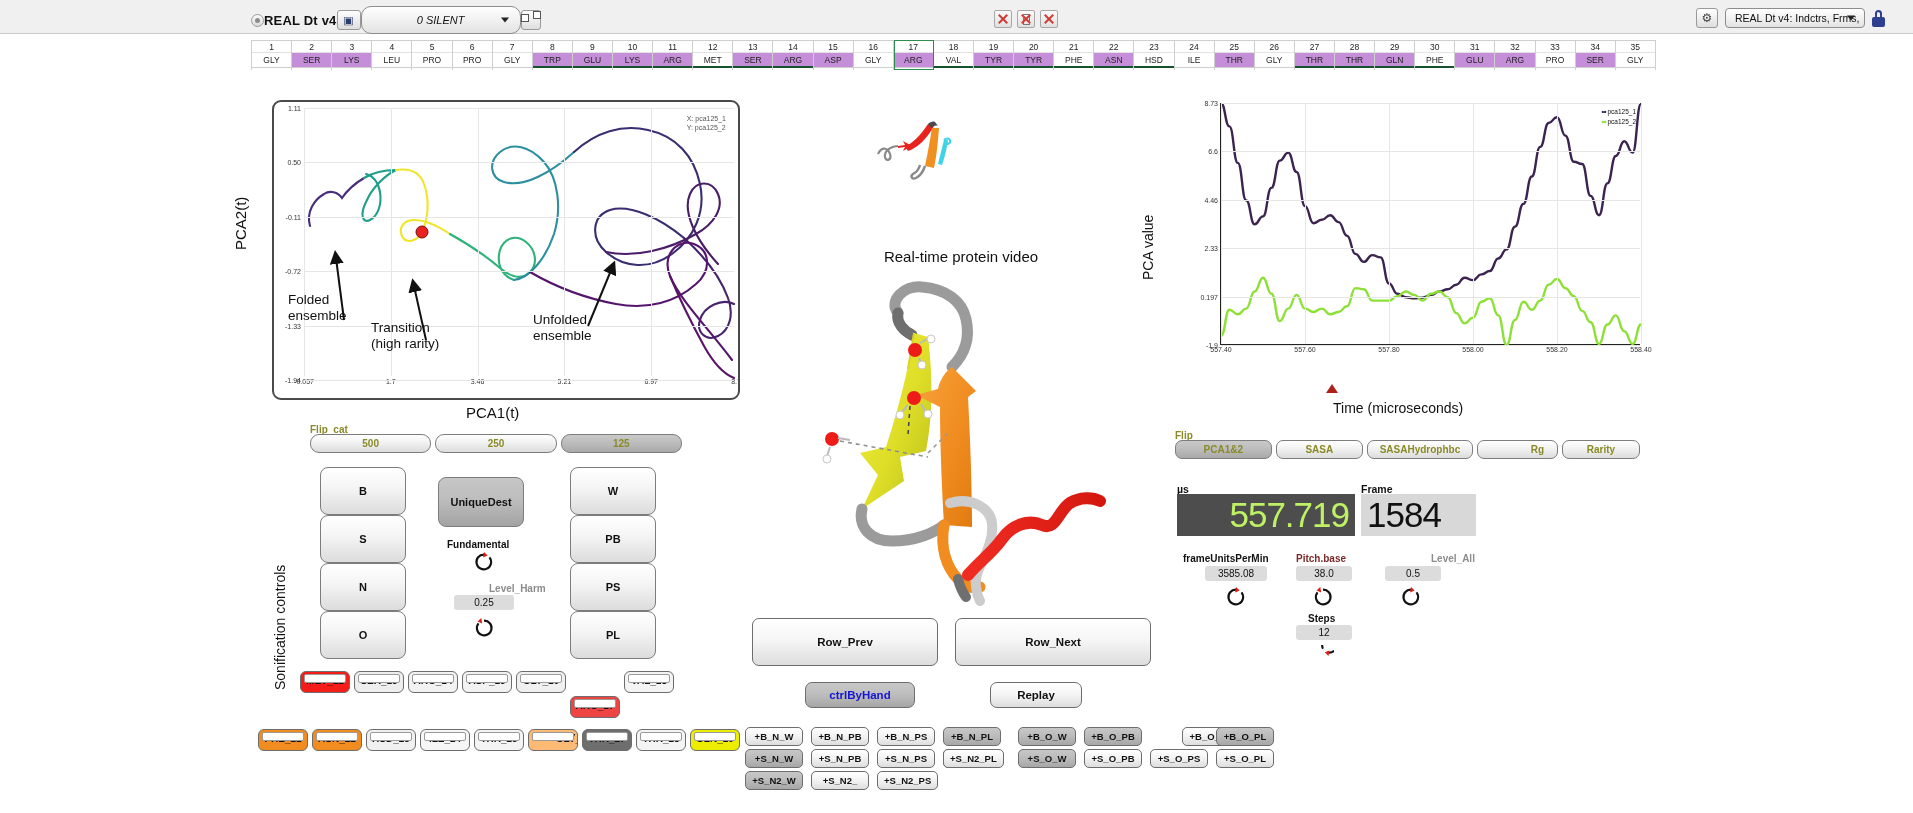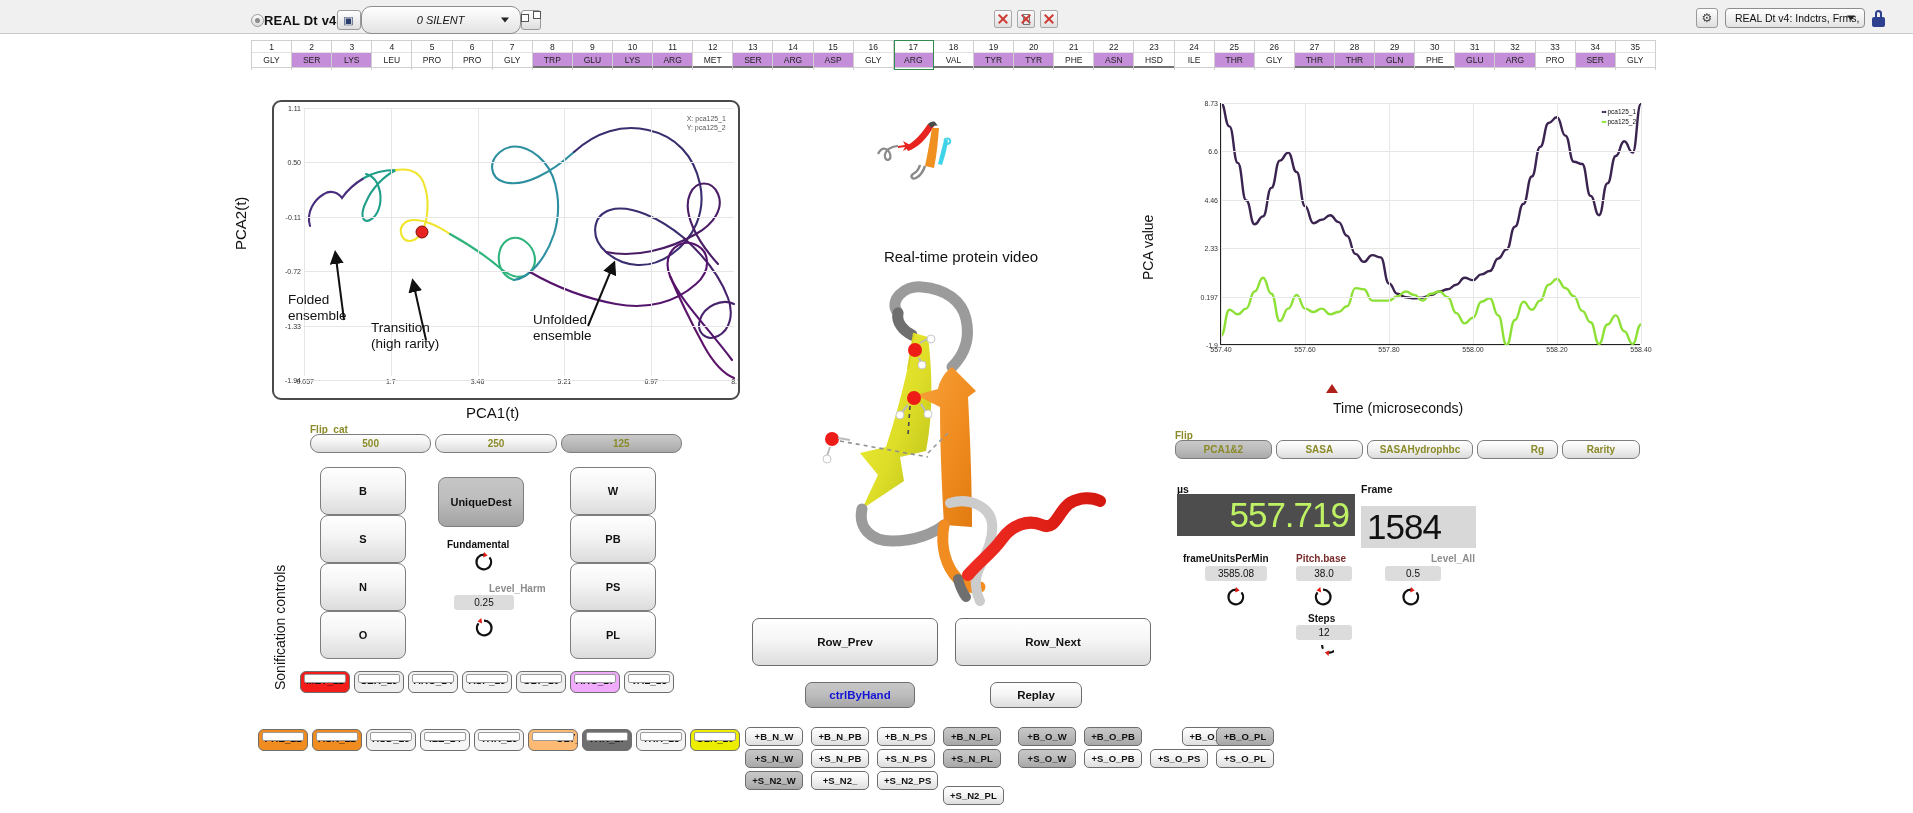--- a/index.html
+++ b/index.html
@@ -97,21 +97,21 @@
   .rescell:first-child{border-left:1px solid #cfcfcf;}
   .resnum{
     height:13px; line-height:13px; text-align:center; font-size:8.5px;
     background:#fff; border-top:1px solid #cfcfcf; border-bottom:1px solid #e2e2e2; color:#222;
   }
   .resname{
     height:15px; line-height:15px; text-align:center; font-size:8.5px;
     background:#fff; color:#222; border-bottom:1px solid #cfcfcf;
   }
   .rescell.hl .resname{ background:#c48ed8; }
-  .rescell.ul .resname{ border-bottom:2px solid #737373; }
+  .rescell.ul .resname{ border-bottom:2px solid #14532d; }
   .rescell.sel{ outline:1.5px solid #2f8b4f; outline-offset:-1px; }
   .rescell.sel .resnum{ background:#fff; }
 
   
   #pcaPanel{
     position:absolute; left:272px; top:100px; width:468px; height:300px;
     border:2px solid #4a4a4a; border-radius:9px; background:#fff; overflow:hidden;
   }
   #pcaPanel .plotarea{ position:absolute; left:30px; top:6px; right:4px; bottom:22px; }
   .vgrid,.hgrid{position:absolute;background:#e6e6e6;}
@@ -224,21 +224,21 @@
 
   
   #usLabel{ position:absolute; left:1177px; top:483px; font-size:10.5px; font-weight:bold;}
   #frameLabel{ position:absolute; left:1361px; top:483px; font-size:10.5px; font-weight:bold;}
   #usBox{
     position:absolute; left:1177px; top:494px; width:178px; height:42px;
     background:#4d4d4d; display:flex; align-items:center; justify-content:flex-end;
     padding-right:6px; color:#bef264; font-size:35px; font-weight:normal; letter-spacing:-1px;
   }
   #frameBox{
-    position:absolute; left:1361px; top:506px; width:115px; height:42px;
+    position:absolute; left:1361px; top:494px; width:115px; height:42px;
     background:#d8d8d8; display:flex; align-items:center; justify-content:flex-start;
     padding-left:6px; color:#111; font-size:35px; letter-spacing:-1px;
   }
 
   
   .minibtn{
     position:absolute; height:19px; padding:0 6px; min-width:58px;
     border:1px solid #6d6d6d; border-radius:5px;
     background:linear-gradient(#ffffff 0%,#f4f4f4 45%,#dedede 100%);
     display:flex;align-items:center;justify-content:center;
@@ -713,21 +713,21 @@
 <div class="bigbtn" style="left: 320px; top: 611px;">O</div>
 <div class="bigbtn" style="left: 570px; top: 467px;">W</div>
 <div class="bigbtn" style="left: 570px; top: 515px;">PB</div>
 <div class="bigbtn" style="left: 570px; top: 563px;">PS</div>
 <div class="bigbtn" style="left: 570px; top: 611px;">PL</div>
 <div class="resbtn" style="left: 300px; top: 671px; background: rgb(244, 29, 25); color: rgb(17, 17, 17);">MET_12</div>
 <div class="resbtn" style="left: 354px; top: 671px; background: rgb(238, 238, 238); color: rgb(17, 17, 17);">SER_13</div>
 <div class="resbtn" style="left: 408px; top: 671px; background: rgb(242, 242, 242); color: rgb(17, 17, 17);">ARG_14</div>
 <div class="resbtn" style="left: 462px; top: 671px; background: rgb(242, 242, 242); color: rgb(17, 17, 17);">ASP_15</div>
 <div class="resbtn" style="left: 516px; top: 671px; background: rgb(240, 240, 240); color: rgb(17, 17, 17);">GLY_16</div>
-<div class="resbtn" style="left: 570px; top: 671px; background: #f0abfc; color: rgb(17, 17, 17); text-align: right;">ARG_17</div>
+<div class="resbtn" style="left: 570px; top: 696px; background: #ef4444; color: rgb(17, 17, 17); text-align: right;">ARG_17</div>
 <div class="resbtn" style="left: 624px; top: 671px; background: rgb(244, 244, 244); color: rgb(17, 17, 17);">VAL_18</div>
 <div class="resbtn" style="left: 258px; top: 729px; background: rgb(240, 140, 32); color: rgb(17, 17, 17);">PHE_21</div>
 <div class="resbtn" style="left: 312px; top: 729px; background: rgb(240, 140, 32); color: rgb(17, 17, 17);">ASN_22</div>
 <div class="resbtn" style="left: 366px; top: 729px; background: rgb(240, 240, 240); color: rgb(17, 17, 17);">HSD_23</div>
 <div class="resbtn" style="left: 420px; top: 729px; background: rgb(246, 246, 246); color: rgb(17, 17, 17);">ILE_24</div>
 <div class="resbtn" style="left: 474px; top: 729px; background: rgb(244, 244, 244); color: rgb(17, 17, 17);">THR_25</div>
 <div class="resbtn" style="left: 528px; top: 729px; background: #fdba74; color: rgb(17, 17, 17); padding-left: 42px;">GLY_26</div>
 <div class="resbtn" style="left: 582px; top: 729px; background: rgb(110, 110, 110); color: rgb(17, 17, 17);">THR_27</div>
 <div class="resbtn" style="left: 636px; top: 729px; background: rgb(244, 244, 244); color: rgb(17, 17, 17);">THR_28</div>
 <div class="resbtn" style="left: 690px; top: 729px; background: rgb(237, 237, 0); color: rgb(17, 17, 17);">GLN_29</div>
@@ -735,21 +735,21 @@
 <div class="minibtn" style="left: 811px; top: 727px;">+B_N_PB</div>
 <div class="minibtn" style="left: 877px; top: 727px;">+B_N_PS</div>
 <div class="minibtn dark" style="left: 943px; top: 727px;">+B_N_PL</div>
 <div class="minibtn dark" style="left: 745px; top: 749px;">+S_N_W</div>
 <div class="minibtn" style="left: 811px; top: 749px;">+S_N_PB</div>
 <div class="minibtn" style="left: 877px; top: 749px;">+S_N_PS</div>
 <div class="minibtn dark" style="left: 943px; top: 749px;">+S_N_PL</div>
 <div class="minibtn dark" style="left: 745px; top: 771px;">+S_N2_W</div>
 <div class="minibtn" style="left: 811px; top: 771px;">+S_N2_</div>
 <div class="minibtn" style="left: 877px; top: 771px;">+S_N2_PS</div>
-<div class="minibtn" style="left: 943px; top: 786px;">+S_N2_PL</div>
+<div class="minibtn" style="left: 943px; top: 749px;">+S_N2_PL</div>
 <div class="minibtn dark" style="left: 1018px; top: 727px;">+B_O_W</div>
 <div class="minibtn dark" style="left: 1084px; top: 727px;">+B_O_PB</div>
 <div class="minibtn" style="left: 1182px; top: 727px;">+B_O_PS</div>
 <div class="minibtn dark" style="left: 1216px; top: 727px;">+B_O_PL</div>
 <div class="minibtn dark" style="left: 1018px; top: 749px;">+S_O_W</div>
 <div class="minibtn" style="left: 1084px; top: 749px;">+S_O_PB</div>
 <div class="minibtn" style="left: 1150px; top: 749px;">+S_O_PS</div>
 <div class="minibtn" style="left: 1216px; top: 749px;">+S_O_PL</div>
 
 </body></html>

